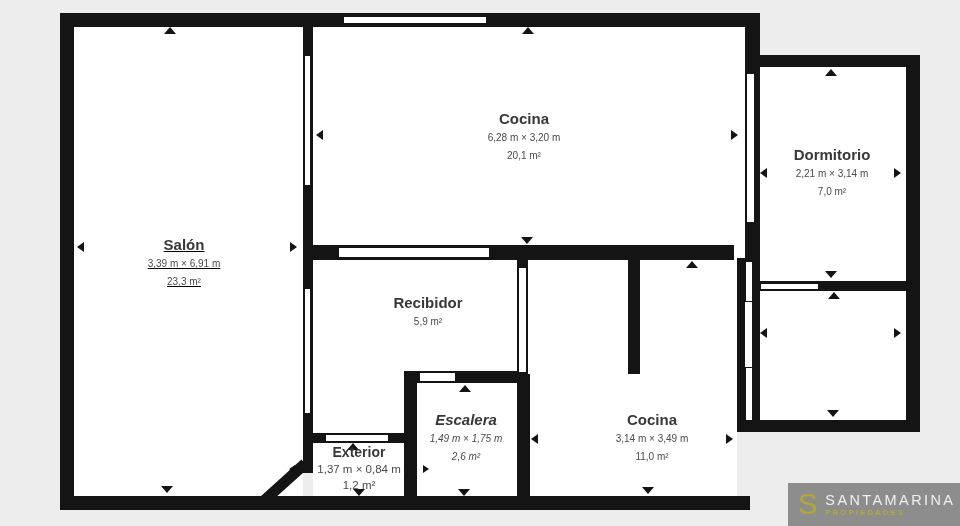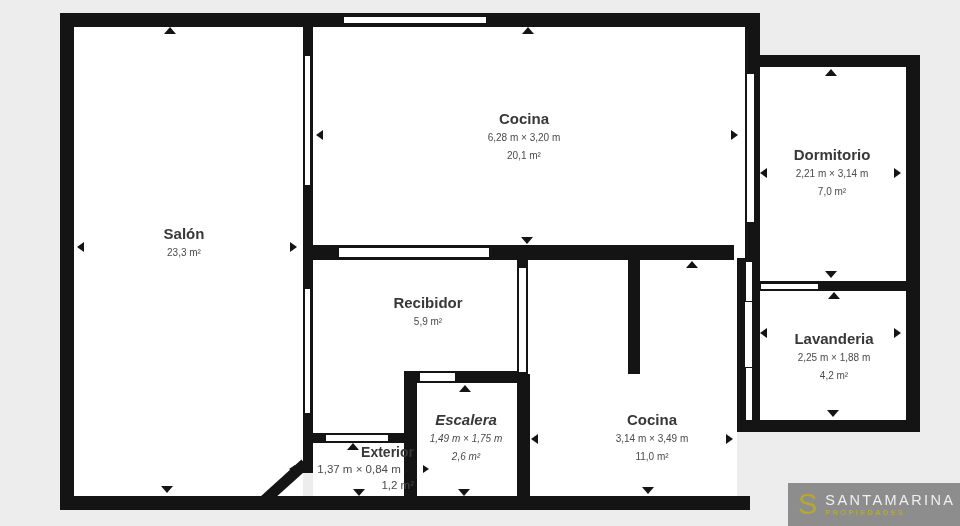--- a/index.html
+++ b/index.html
@@ -100,65 +100,61 @@
   <div class="tri left" style="left:531px;top:434px;"></div>
   <div class="tri right" style="left:726px;top:434px;"></div>
   <div class="tri down" style="left:642px;top:487px;"></div>
 
   <div class="tri up" style="left:459px;top:385px;"></div>
   <div class="tri down" style="left:458px;top:489px;"></div>
 
   <div class="tri up" style="left:347px;top:443px;"></div>
   <div class="tri down" style="left:353px;top:489px;"></div>
 
-  <div class="label" style="left:84px;top:224px;width:200px;">
+  <div class="label" style="left:84px;top:235px;width:200px;text-decoration:underline;">
     <div class="rname">Salón</div>
+    <div class="rdim">3,39 m × 6,91 m</div>
     <div class="rdim">23,3 m²</div>
   </div>
 
   <div class="label" style="left:424px;top:109px;width:200px;">
     <div class="rname">Cocina</div>
     <div class="rdim">6,28 m × 3,20 m</div>
     <div class="rdim">20,1 m²</div>
   </div>
 
   <div class="label" style="left:742px;top:145px;width:180px;">
     <div class="rname">Dormitorio</div>
     <div class="rdim">2,21 m × 3,14 m</div>
     <div class="rdim">7,0 m²</div>
   </div>
 
   <div class="label" style="left:348px;top:293px;width:160px;">
     <div class="rname">Recibidor</div>
     <div class="rdim">5,9 m²</div>
   </div>
 
-  <div class="label" style="left:744px;top:329px;width:180px;">
-    <div class="rname">Lavanderia</div>
-    <div class="rdim">2,25 m × 1,88 m</div>
-    <div class="rdim">4,2 m²</div>
-  </div>
 
   <div class="label" style="left:386px;top:410px;width:160px;font-style:italic;">
     <div class="rname">Escalera</div>
     <div class="rdim dimrow">
       <span class="itri-l"></span>
       <span>1,49 m × 1,75 m</span>
       <span class="itri-r"></span>
     </div>
     <div class="rdim">2,6 m²</div>
   </div>
 
   <div class="label" style="left:562px;top:410px;width:180px;">
     <div class="rname">Cocina</div>
     <div class="rdim">3,14 m × 3,49 m</div>
     <div class="rdim">11,0 m²</div>
   </div>
 
-  <div class="label compact" style="left:304px;top:444px;width:110px;text-align:right;">
+  <div class="label compact" style="left:304px;top:444px;width:110px;">
     <div class="rname">Exterior</div>
     <div class="rdim dimrow">
       <span class="itri-l"></span>
       <span>1,37 m × 0,84 m</span>
       <span class="itri-r"></span>
     </div>
     <div class="rdim">1,2 m²</div>
   </div>
 
   <div class="logo">

